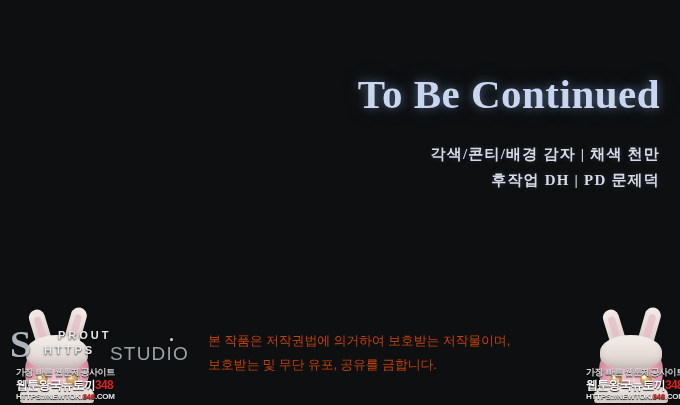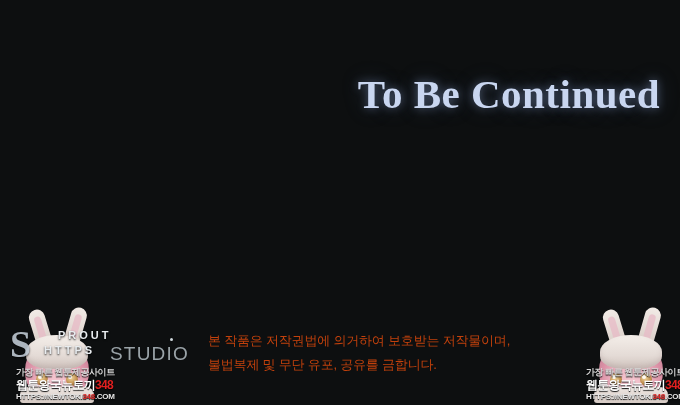--- a/index.html
+++ b/index.html
@@ -295,20 +295,24 @@
 </style>
 </head>
 <body>
 
 <div id="stage">
 
   <div class="title-block">
     <div class="main-title">To Be Continued</div>
   </div>
 
+  <div class="credits">
+    <div class="credit-line">각색/콘티/배경  감자 | 채색  천만</div>
+    <div class="credit-line">후작업  DH | PD  문제덕</div>
+  </div>
 
   <div class="bottom-band">
 
     <div class="char-art left">
       <div class="char-head">
         <div class="ear l">
             <span class="ear-inner"></span>
           </div>
         <div class="ear r">
             <span class="ear-inner"></span>
@@ -353,21 +357,21 @@
       <div class="sprout-word2">HTTPS</div>
     </div>
 
     <div class="studio-logo">
       <span class="studio-en">STUDIO</span>
       <span class="studio-dot"></span>
     </div>
 
     <div class="copyright">
       <div class="copy-line">본 작품은 저작권법에 의거하여 보호받는 저작물이며,</div>
-      <div class="copy-line">불법복제 및 무단 유포, 공유를 금합니다.</div>
+      <div class="copy-line">보호받는 및 무단 유포, 공유를 금합니다.</div>
     </div>
 
     <div class="watermark left">
       <div class="wm-l1">가장 빠른 웹툰제공사이트</div>
       <div class="wm-l2"><span>웹툰왕국뉴토끼</span><span class="num">348</span></div>
       <div class="wm-l3"><span>HTTPS://NEWTOKI</span><span class="num">348</span><span>.COM</span></div>
     </div>
 
     <div class="watermark right">
       <div class="wm-l1">가장 빠른 웹툰제공사이트</div>

